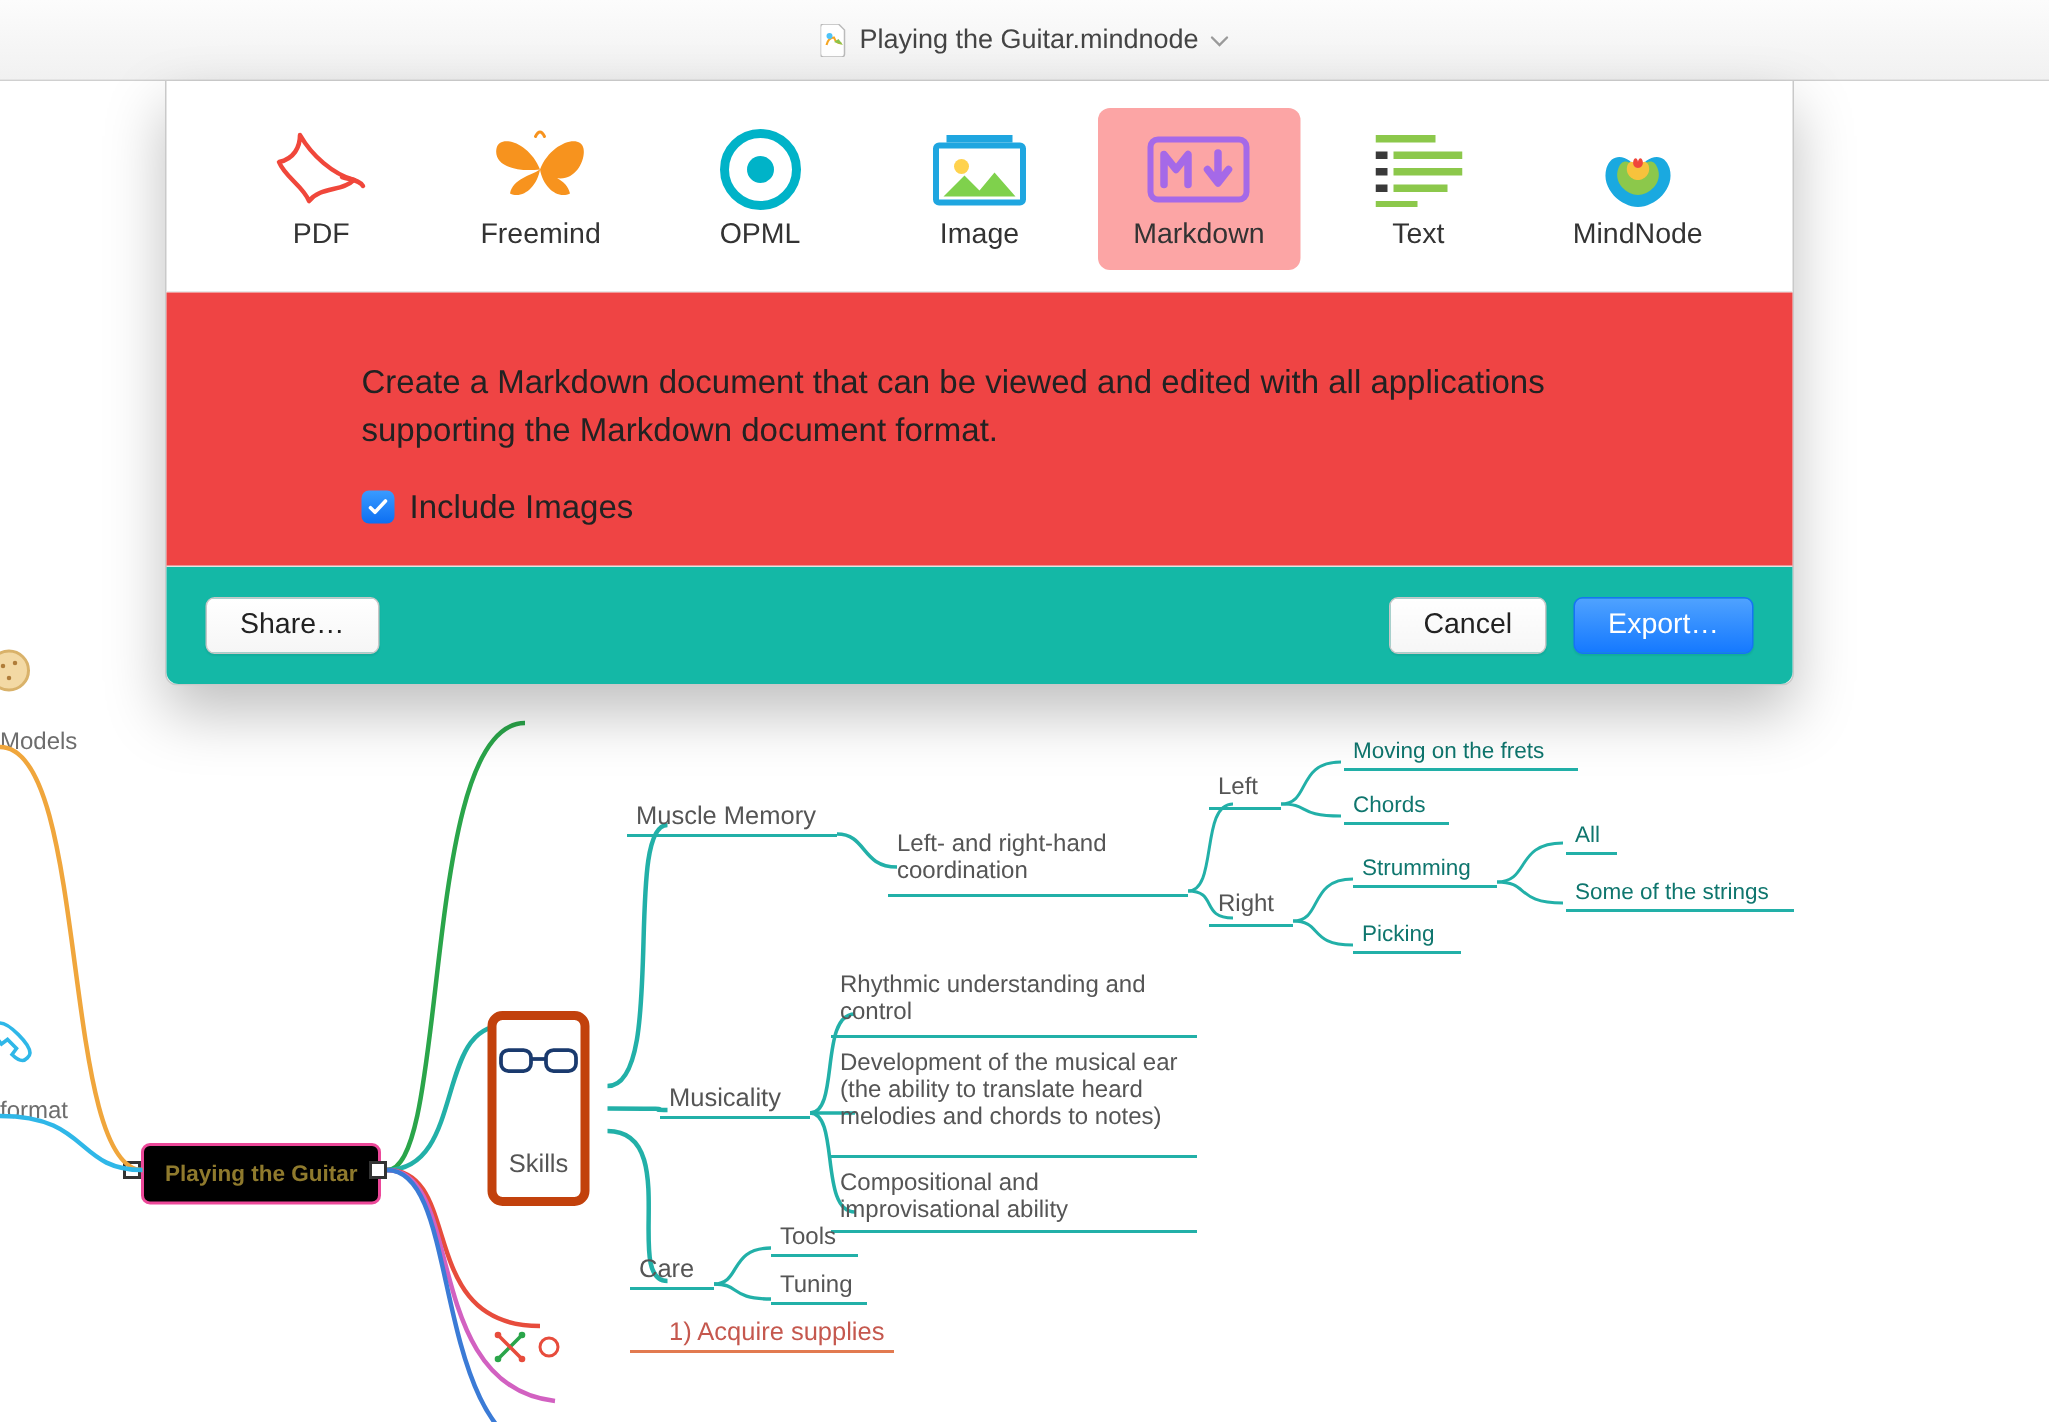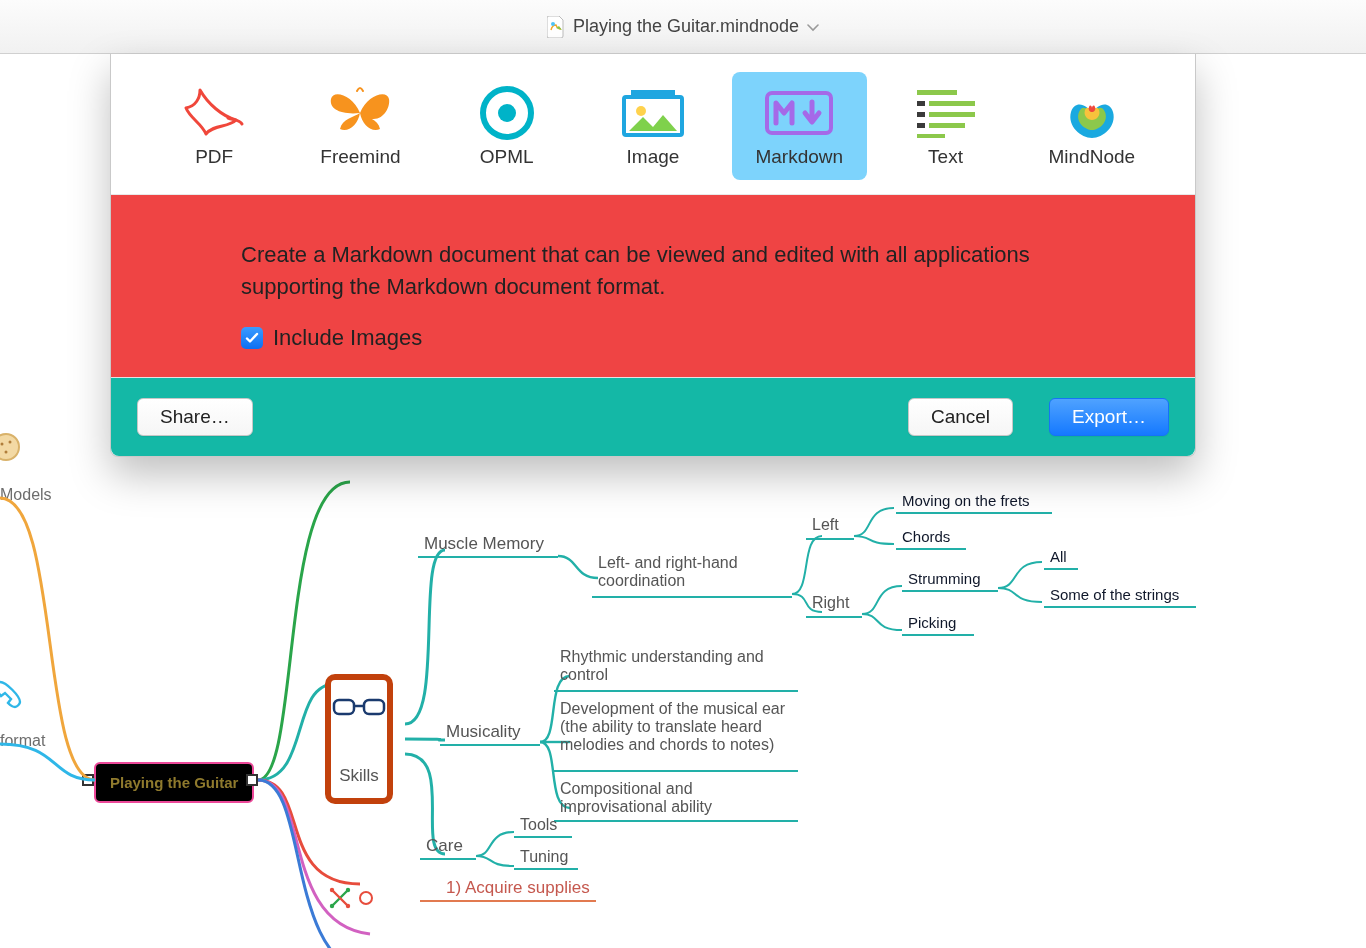--- a/index.html
+++ b/index.html
@@ -8,42 +8,42 @@
 
 .titlebar{height:54px;background:linear-gradient(#fcfcfc,#f1f1f1);border-bottom:1px solid #d0d0d0;display:flex;align-items:center;justify-content:center;gap:8px}
 .titlebar .doc-icon{width:18px;height:22px}
 .titlebar .title{font-size:18px;color:#444}
 .titlebar .chevron{color:#9a9a9a;font-size:14px}
 
 
 .dialog{position:absolute;left:110px;top:54px;width:1086px;background:#fff;border:1px solid #c9c9c9;border-top:none;border-radius:0 0 8px 8px;box-shadow:0 18px 40px rgba(0,0,0,.25);z-index:100}
 .format-row{display:flex;justify-content:space-around;padding:18px 30px 14px;border-bottom:1px solid #e8e8e8}
 .format{width:135px;display:flex;flex-direction:column;align-items:center;gap:4px;padding:12px 6px;border-radius:8px;cursor:pointer}
-.format.selected{background:#7dd3fc}
+.format.selected{background:#fca5a5}
 .format .icon-wrap{height:58px;display:flex;align-items:center;justify-content:center}
 .format .label{font-size:19px;color:#333}
 
 .desc-area{background:#ef4444;padding:44px 130px 26px;border-bottom:1px solid #e3e3e3}
 .desc{font-size:22px;color:#222;line-height:1.45}
 .checkbox-row{display:flex;align-items:center;gap:10px;margin-top:22px}
 .checkbox{width:22px;height:22px;border-radius:5px;background:linear-gradient(#3a9bff,#0d6ff2);display:flex;align-items:center;justify-content:center}
 .checkbox svg{width:16px;height:16px}
 .checkbox-label{font-size:22px;color:#222}
 
 .btn-row{background:#14b8a6;padding:20px 26px;display:flex;align-items:center;border-radius:0 0 8px 8px}
 .btn{height:38px;padding:0 22px;border-radius:6px;border:1px solid #c7c7c7;background:linear-gradient(#fff,#f6f6f6);font-size:19px;color:#222;cursor:pointer;box-shadow:0 1px 1px rgba(0,0,0,.06)}
 .btn.primary{background:linear-gradient(#4fa2ff,#1579ff);border:1px solid #1673f5;color:#fff}
 .spacer{flex:1}
-.btn+ .btn{margin-left:36px}
+.btn+ .btn{margin-left:18px}
 
 
 .canvas{position:absolute;inset:54px 0 0 0;background:#fff}
 .node-label{position:absolute;font-size:17px;color:#555;white-space:nowrap}
 .node-label.small{font-size:16px}
-.node-label.tiny{font-size:15px;color:#0f172a}
+.node-label.tiny{font-size:15px;color:#0f766e}
 .underline{position:absolute;height:2px}
 .root{position:absolute;left:94px;top:708px;padding:10px 14px;border:2px solid #ec4899;border-radius:6px;font-size:15px;font-weight:600;color:#8f7a2d;background:#000000}
 .root-handle{position:absolute;width:12px;height:12px;border:2px solid #333;background:#fff}
 .skills-box{position:absolute;left:325px;top:620px;width:68px;height:130px;border:6px solid #c2410c;border-radius:10px;display:flex;flex-direction:column;align-items:center;justify-content:flex-end;padding:12px 0;background:#fff}
 .skills-box .label{font-size:17px;color:#555}
 .glasses{position:absolute;top:16px}
 .side-icon{position:absolute}
 .cut-label{position:absolute;font-size:16px;color:#6d6d6d}
 
 svg.curve{position:absolute;overflow:visible;pointer-events:none}

